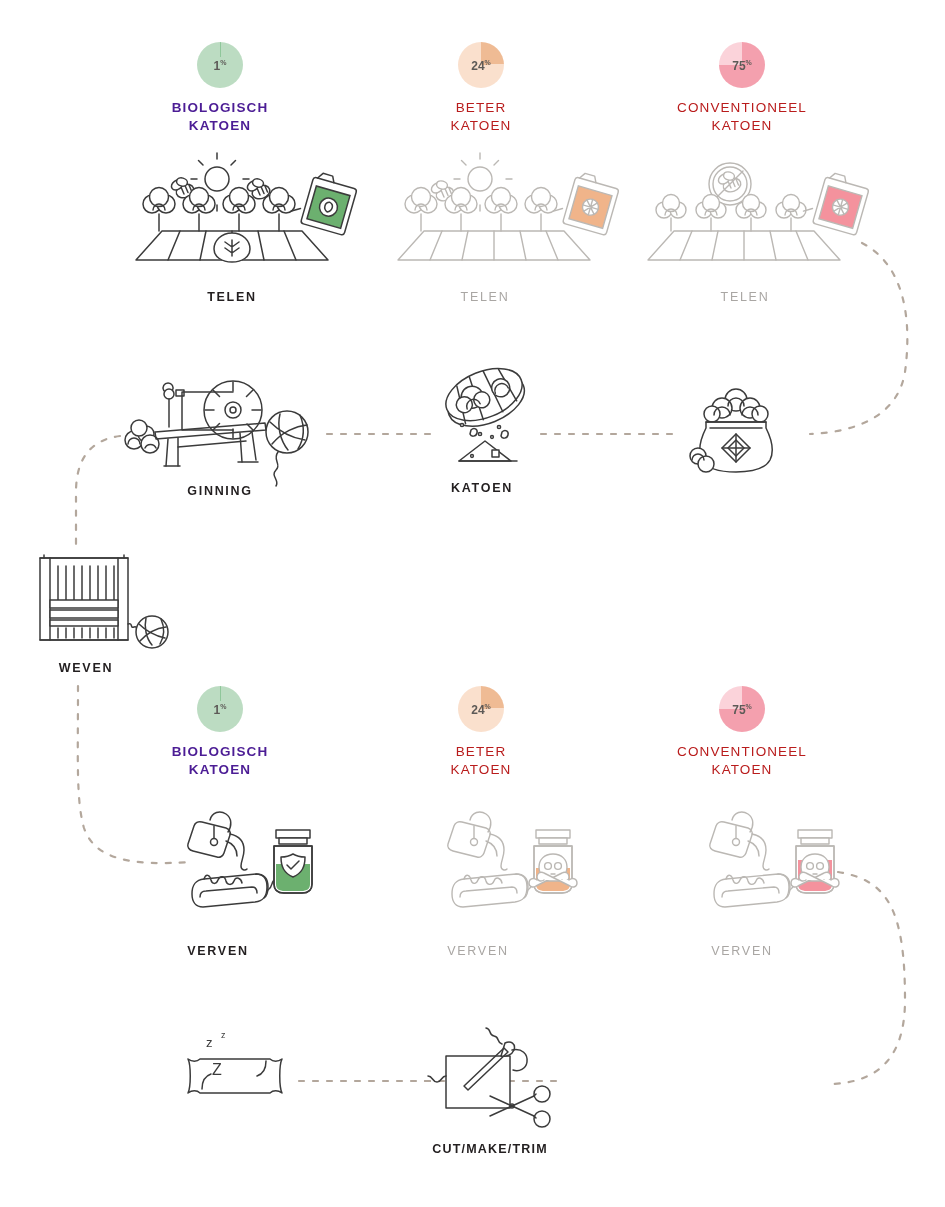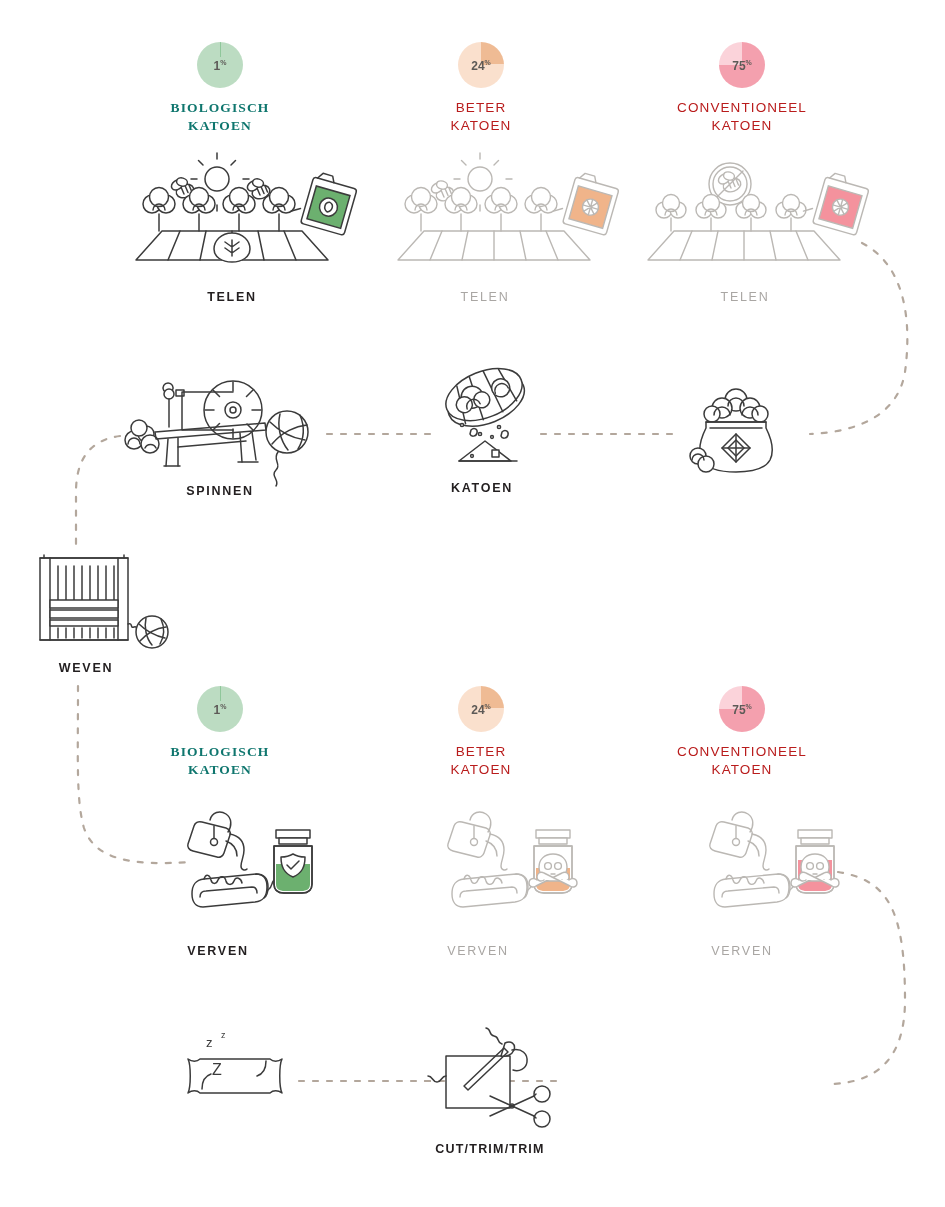--- a/index.html
+++ b/index.html
@@ -51,21 +51,21 @@
     font-weight: 700;
     top: -0.45em;
   }
   .cat-label {
     margin-top: 11px;
     font-size: 13.5px;
     letter-spacing: 1.1px;
     line-height: 1.33;
     font-weight: 700;
   }
-  .cat-label.dark { color: #0f766e; font-family: Liberation Serif, serif; }
+  .cat-label.dark { color: #4c1d95; }
   .cat-label.muted { color: #b91c1c; font-weight: 400; }
 
   
   .stage-label {
     position: absolute;
     width: 260px;
     text-align: center;
     font-size: 12.5px;
     letter-spacing: 1.7px;
     font-weight: 700;
@@ -338,21 +338,21 @@
     <path class="ln" d="M56 20 h8 v6 h-8 Z"></path>
     <path class="ln" d="M35 62 L145 53 L146 60 L36 69 Z"></path>
     <path class="ln" d="M48 69 L46 96 M58 68 L58 96 M120 63 L122 92 M132 62 L136 90"></path>
     <path class="ln" d="M44 96 h16 M118 92 h20"></path>
     <path class="ln" d="M58 77 L126 71"></path>
 
     <circle class="ln-f" cx="167" cy="62" r="21"></circle>
     <path class="ln" d="M150 52 c10 10 22 16 35 18 M152 74 c10 -12 24 -18 35 -19 M160 44 c-3 12 0 26 8 36 M180 45 c5 12 4 24 -2 34"></path>
     <path class="ln" d="M158 82 c-6 8 4 12 -2 18 c-6 6 4 10 0 16"></path>
   </svg>
-  <div class="stage-label dark" style="left:90px; top:484px;">SPINNEN</div>
+  <div class="stage-label dark" style="left:90px; top:484px;">GINNING</div>
 
   <svg class="abs" style="left:435px; top:370px; width:110px; height:105px;" viewBox="0 0 110 105">
     <g transform="rotate(-22 52 32)">
       <ellipse class="ln-f" cx="52" cy="30" rx="40" ry="23"></ellipse>
       <ellipse class="ln-f" cx="52" cy="24" rx="40" ry="23"></ellipse>
       <path class="ln" d="M30 6 L24 44 M45 2 L42 47 M60 2 L63 47 M75 6 L80 42"></path>
       <circle class="ln-f" cx="40" cy="22" r="11"></circle>
       <circle class="ln-f" cx="30" cy="26" r="8"></circle>
       <circle class="ln-f" cx="48" cy="28" r="8"></circle>
       <path class="ln" d="M31 31 a7 7 0 0 1 14 0"></path>
@@ -569,15 +569,15 @@
 
     <g>
       <path class="ln" d="M60 72 L104 92"></path>
       <path class="ln" d="M60 92 L104 72"></path>
       <circle class="ln-f" cx="112" cy="70" r="8"></circle>
       <circle class="ln-f" cx="112" cy="95" r="8"></circle>
       <path class="ln" d="M104 92 L106 94 M104 72 L106 70"></path>
       <circle class="ln" cx="82" cy="82" r="2"></circle>
     </g>
   </svg>
-  <div class="stage-label dark" style="left:360px; top:1142px; letter-spacing:1.2px;">CUT/TRIM/TRIM</div>
+  <div class="stage-label dark" style="left:360px; top:1142px; letter-spacing:1.2px;">CUT/MAKE/TRIM</div>
 
 </div>
 
 </body></html>

